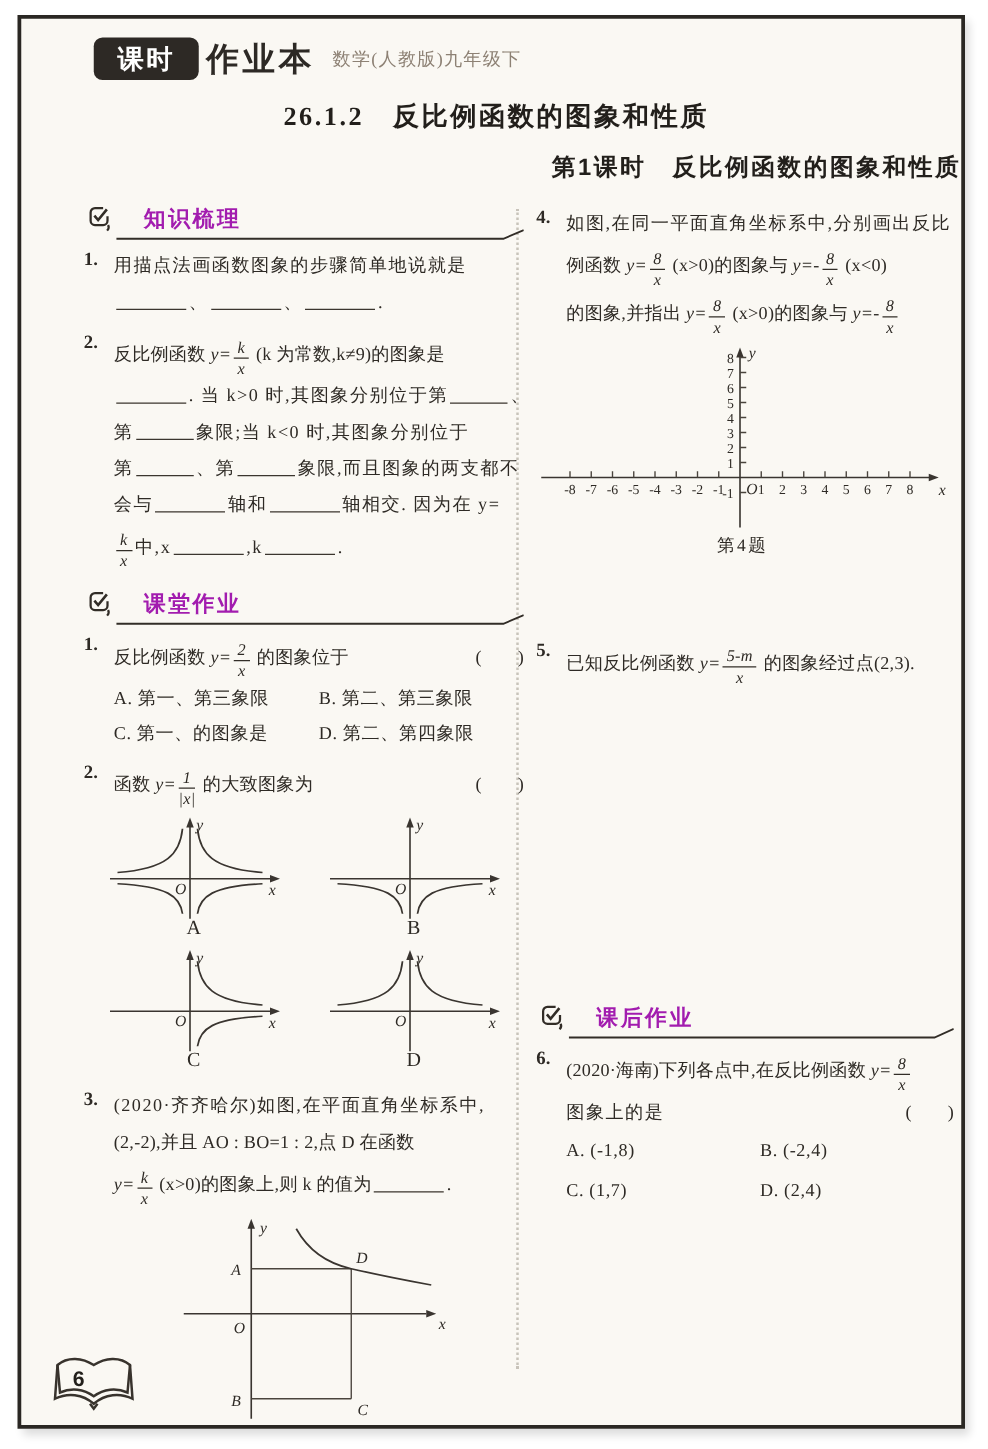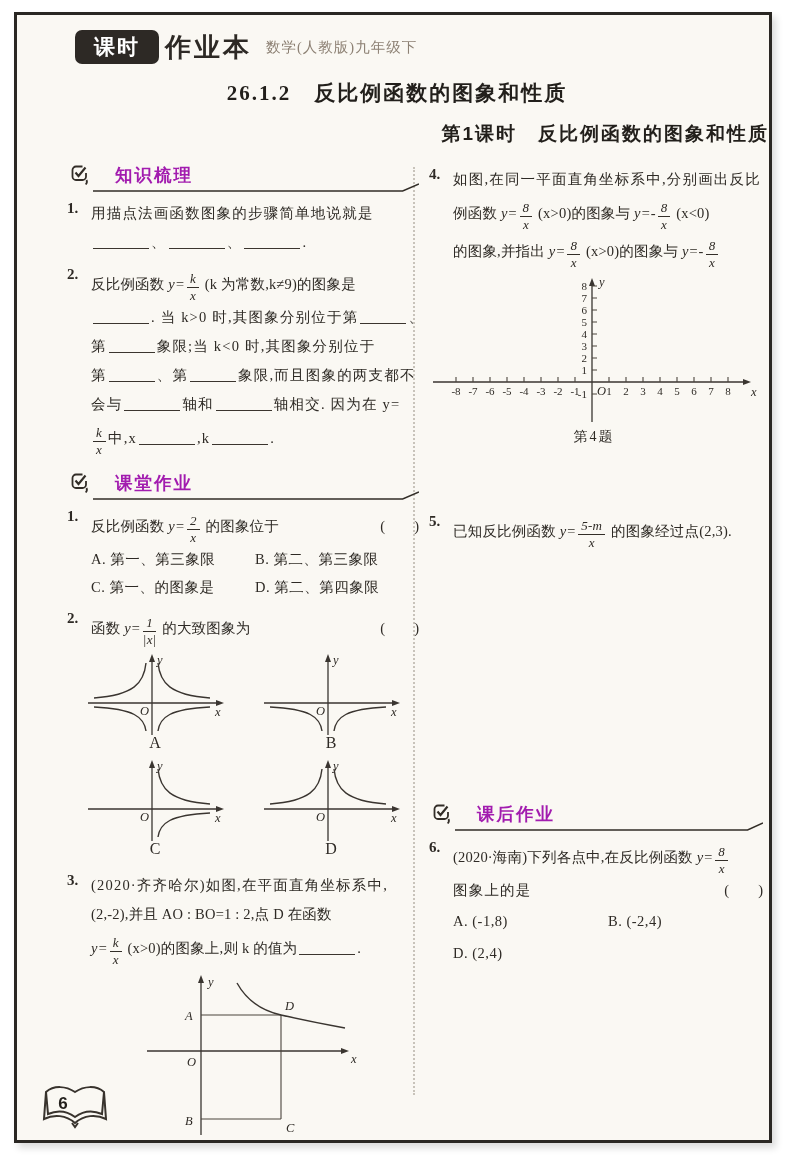--- a/index.html
+++ b/index.html
@@ -386,20 +386,21 @@
             <span>(2020·海南)下列各点中,在反比例函数</span>
             <span class="mi">y=</span><span class="frac"><span class="fn">8</span><span class="fd">x</span></span>
           </div>
           <div class="ln">
             <span class="paren">(        )</span>
             <span>图象上的是</span>
           </div>
           <div class="opts">
             <span class="opt" style="line-height:32px">A. (-1,8)</span>
             <span class="opt" style="line-height:32px">B. (-2,4)</span>
+            <span class="opt" style="line-height:32px">C. (1,7)</span>
             <span class="opt" style="line-height:32px">D. (2,4)</span>
           </div>
         </div>
       </div>
     </div>
 
     <div class="book">
       <svg width="74" height="50" viewBox="0 0 74 50">
         <path d="M7,11 C15,4 27,5 36,11 C45,5 57,4 65,11 L63,33 C54,29 44,30 36,36 C28,30 18,29 9,33 Z" fill="#faf8f3" stroke="#38332d" stroke-width="2"></path>
         <path d="M7,11 L5,38 C15,33 27,34 36,42 C45,34 57,33 67,38 L65,11" fill="none" stroke="#38332d" stroke-width="2"></path>

